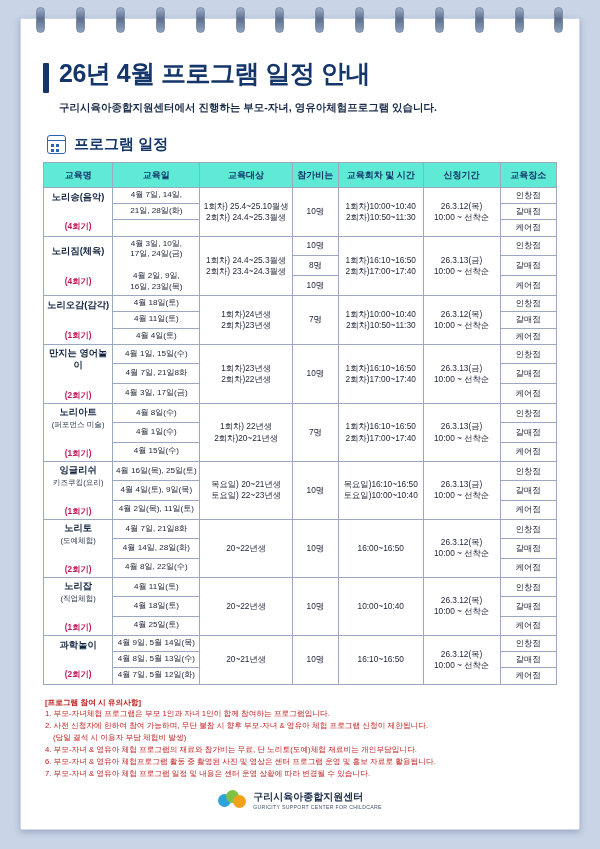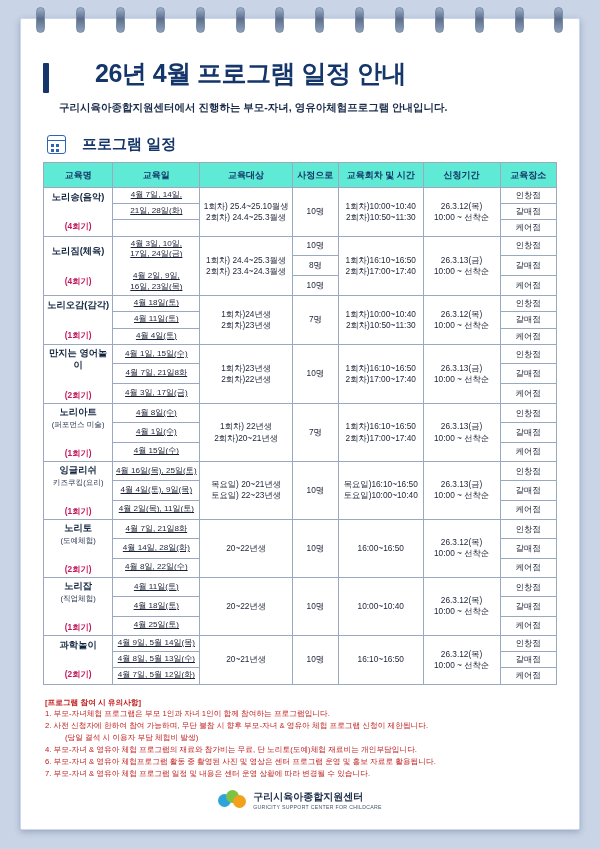--- a/index.html
+++ b/index.html
@@ -29,28 +29,28 @@
   .ring{
     width:9px;height:26px;border-radius:5px;
     background:linear-gradient(to bottom,#9fb0c9 0%,#5d6f8c 45%,#8ea0ba 100%);
     border:1px solid #7b8ca6;
     box-sizing:border-box;
   }
 
   .title-wrap{display:flex;align-items:flex-start;gap:10px;margin-top:14px;}
   .title-bar{width:6px;height:30px;background:#15366b;margin-top:4px;border-radius:1px;}
   .title{
-    font-size:25px;font-weight:bold;color:#15366b;letter-spacing:-0.5px;line-height:1.15;margin-left:36px;
+    font-size:25px;font-weight:bold;color:#15366b;letter-spacing:-0.5px;line-height:1.15;
   }
   .subtitle{
     margin:8px 0 0 16px;font-size:10.5px;color:#1b2c4a;font-weight:bold;
   }
 
   .section-head{
-    display:flex;align-items:center;gap:16px;margin:20px 0 8px 4px;
+    display:flex;align-items:center;gap:8px;margin:20px 0 8px 4px;
   }
   .cal-icon{
     width:19px;height:19px;border:1.6px solid #2f63b4;border-radius:3px;
     position:relative;box-sizing:border-box;background:#fff;
   }
   .cal-icon:before{
     content:"";position:absolute;left:0;top:3.5px;width:100%;height:1.6px;background:#2f63b4;
   }
   .cal-icon:after{
     content:"";position:absolute;left:3px;top:8px;width:3px;height:3px;
@@ -65,28 +65,28 @@
   th,td{
     border:1px solid #9aa8c0;text-align:center;vertical-align:middle;
     padding:2px 1px;line-height:1.35;
   }
   thead th{
     background:#5eead4;color:#15366b;font-weight:bold;font-size:9px;height:20px;
   }
   td.name{font-weight:bold;font-size:9.3px;color:#10233f;}
   td.name .sub{display:block;font-weight:normal;font-size:7.6px;color:#2a3550;margin-top:1px;}
   td.name .round{display:block;color:#c2185b;font-weight:bold;font-size:8.3px;margin-top:18px;}
-  td.date{color:#1b2235;font-size:8.1px;text-decoration:underline;}
+  td.date{color:#1b2235;font-size:8.1px;}
   td.loc{font-size:8.3px;}
 
   .notice{
     margin-top:12px;font-size:7.7px;color:#c01c1c;line-height:1.55;padding:0 2px;
   }
   .notice .hd{font-weight:bold;}
-  .notice .indent{display:block;margin-left:20px;}
+  .notice .indent{display:block;margin-left:8px;}
 
   .footer{
     margin-top:10px;display:flex;align-items:center;justify-content:center;gap:7px;
   }
   .logo{
     width:28px;height:20px;position:relative;
   }
   .logo .c1,.logo .c2,.logo .c3{
     position:absolute;border-radius:50%;
   }
@@ -115,21 +115,21 @@
     <div class="ring"></div>
     <div class="ring"></div>
     <div class="ring"></div>
     <div class="ring"></div>
   </div>
 
   <div class="title-wrap">
     <div class="title-bar"></div>
     <div class="title">26년 4월 프로그램 일정 안내</div>
   </div>
-  <div class="subtitle">구리시육아종합지원센터에서 진행하는 부모-자녀, 영유아체험프로그램 안내입니다.</div>
+  <div class="subtitle">구리시육아종합지원센터에서 진행하는 부모-자녀, 영유아체험프로그램 있습니다.</div>
 
   <div class="section-head">
     <div class="cal-icon"></div>
     <div class="section-title">프로그램 일정</div>
   </div>
 
   <table>
     <colgroup>
       <col style="width:13.5%">
         <col style="width:17%">
@@ -137,21 +137,21 @@
       <col style="width:9%">
         <col style="width:16.5%">
         <col style="width:15%">
         <col style="width:11%">
     </colgroup>
     <thead>
       <tr>
         <th>교육명</th>
         <th>교육일</th>
         <th>교육대상</th>
-        <th>사정으로</th>
+        <th>참가비는</th>
         <th>교육회차 및 시간</th>
         <th>신청기간</th>
         <th>교육장소</th>
       </tr>
     </thead>
     <tbody id="tbody">
         <tr>
           <td class="name" rowspan="3"><span>노리송(음악)</span><span class="round">(4회기)</span></td>
           <td class="date">4월 7일, 14일,</td>
           <td rowspan="3">1회차) 25.4~25.10월생<br>2회차) 24.4~25.3월생</td>

